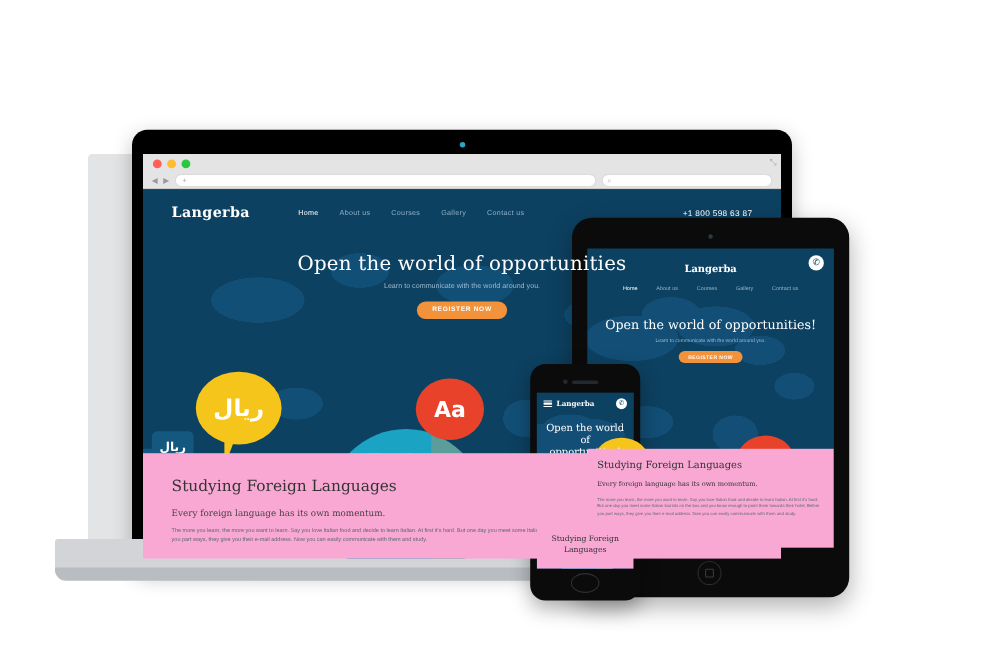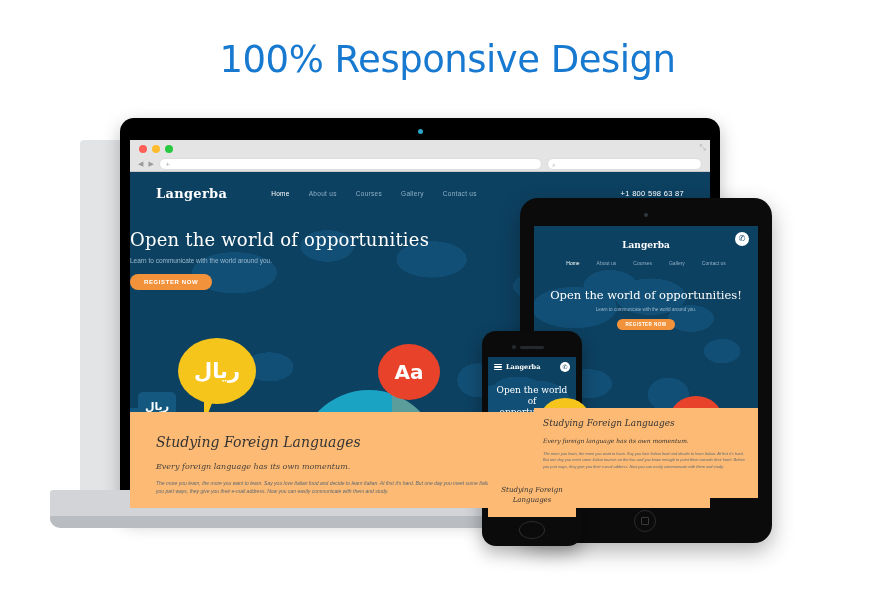--- a/index.html
+++ b/index.html
@@ -84,21 +84,21 @@
   .resize { position:absolute; right:4px; top:3px; font-size:8px; color:#aaa; }
 
   
   .hdr { position:relative; z-index:3; display:flex; align-items:center; padding:14px 26px 10px 26px; }
   .logo { font-family:"DejaVu Serif", serif; color:#fff; font-size:13px; font-weight:700; letter-spacing:.3px;}
   .nav { display:flex; gap:19px; margin-left:44px; }
   .nav a { color:#8fb0c6; font-size:6.5px; text-decoration:none; letter-spacing:.3px; }
   .nav a.active { color:#fff; }
   .phone-txt { margin-left:auto; color:#fff; font-size:7.5px; letter-spacing:.3px; }
 
-  .hero { position:relative; z-index:3; text-align:left; padding-top:18px; }
+  .hero { position:relative; z-index:3; text-align:center; padding-top:18px; }
   .hero h1 { font-family:"DejaVu Serif", serif; color:#fff; font-weight:400; font-size:18px; letter-spacing:.2px;}
   .hero p { color:#9bb9cf; font-size:6.5px; margin-top:7px; }
   .btn-reg {
     display:inline-block; margin-top:10px;
     background:#f2933c; color:#fff; font-size:6px; font-weight:700;
     letter-spacing:.6px; padding:5px 14px; border-radius:11px;
   }
 
   
   .scene { position:absolute; left:0; bottom:0; width:100%; height:160px; z-index:2; }
@@ -121,21 +121,21 @@
     background:rgba(242,147,60,.30);
   }
   .bubble { position:absolute; border-radius:50% 50% 50% 50%; display:flex; align-items:center; justify-content:center; }
   .b-yellow { background:#f6c51c; }
   .b-red { background:#e8432a; }
   .b-dark { background:#15587f; border-radius:7px; }
   .b-txt { color:#fff; font-family:"DejaVu Sans", sans-serif; font-weight:700; }
 
   .bottom-band {
     position:absolute; left:0; bottom:0; width:100%;
-    background:#fdba74; z-index:4;font-style:italic;
+    background:#f9a8d4; z-index:4;
   }
   .sec-title { font-family:"DejaVu Serif", serif; color:#333; }
   .sec-lead { font-family:"DejaVu Serif", serif; color:#333; }
   .sec-body { color:#5d6973; }
 
   
   .tablet { position:absolute; left:520px; top:198px; width:252px; height:345px; }
   .tablet-frame {
     position:absolute; inset:0; background:#0b0b0b; border-radius:18px;
     box-shadow:0 8px 22px rgba(0,0,0,.30);
@@ -204,21 +204,20 @@
   .p-btn {
     display:inline-block; margin-top:6px; background:#f2933c; color:#fff;
     font-size:3.8px; font-weight:700; letter-spacing:.3px; padding:2.5px 8px; border-radius:7px;
   }
 </style>
 </head>
 <body>
 
 <div class="stage">
 
-  <div class="page-title">100% Responsive Design</div>
 
   <div class="laptop">
 
     <div class="laptop-back"></div>
 
     <div class="laptop-lid">
       <div class="laptop-cam"></div>
 
       <div class="laptop-screen">
 

